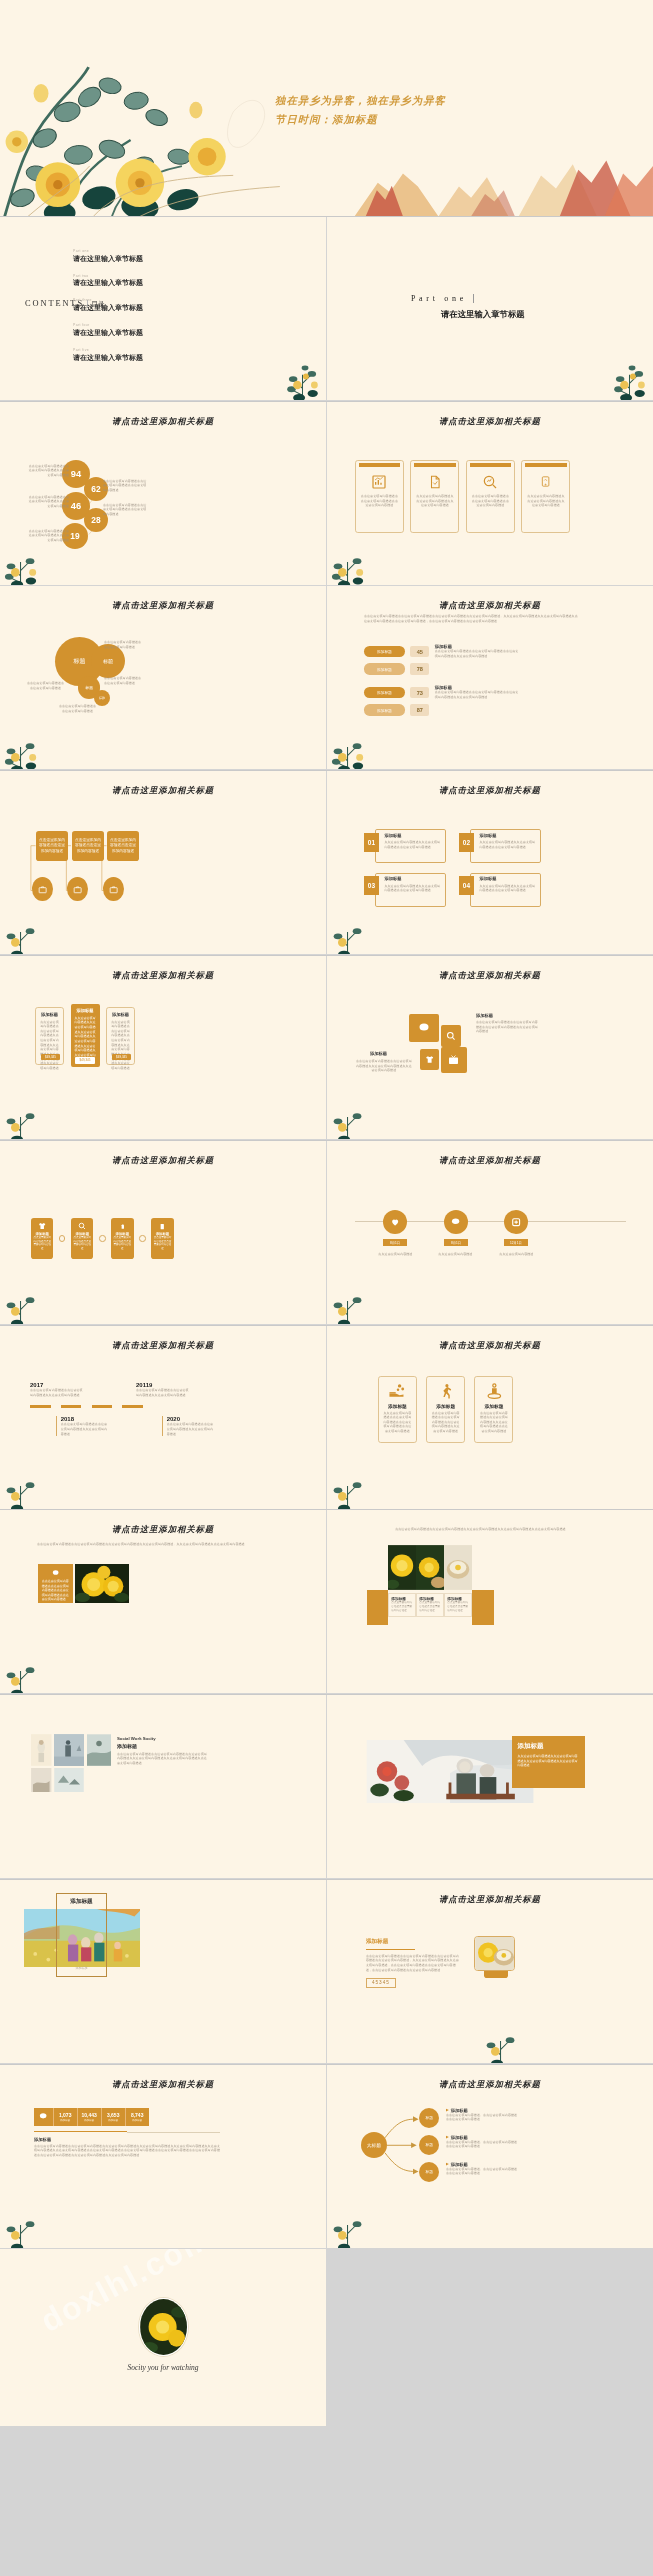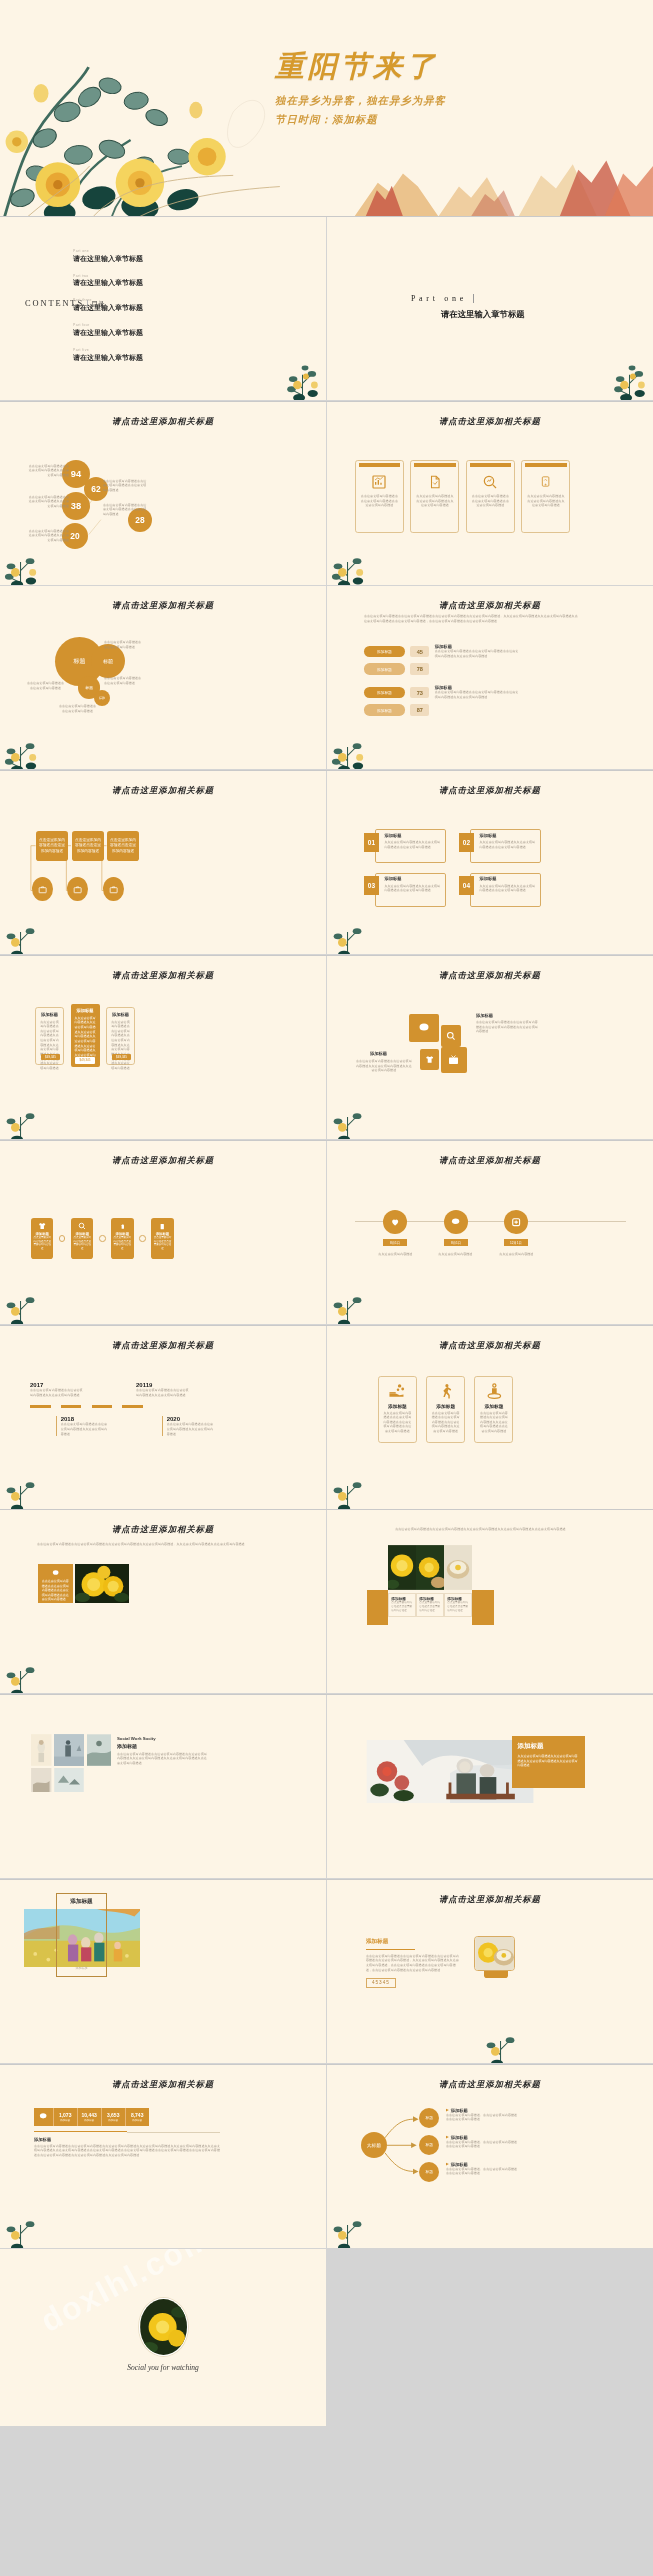--- a/index.html
+++ b/index.html
@@ -167,21 +167,20 @@
       <g stroke="#cbb183" stroke-width="1" fill="none" opacity=".9">
         <path d="M100 232 C 130 200, 180 190, 250 188"></path>
         <path d="M150 232 C 190 212, 240 204, 300 200"></path>
         <path d="M30 232 C 60 206, 80 196, 96 178"></path>
       </g>
       <g opacity=".25" stroke="#b9a98d" fill="none" stroke-width=".7">
         <path d="M250 120 C 275 90, 300 120, 270 150 C 250 170, 235 150, 250 120"></path>
       </g>
     </g>
   </svg>
-  <div class="hero-title">重阳节来了</div>
   <div class="hero-sub1">独在异乡为异客，独在异乡为异客</div>
   <div class="hero-sub2">节日时间：添加标题</div>
 </div>
 <div class="gaprow"></div>
 
 <div class="row">
   <div class="slide">
     <div class="contents-label">
       <span>CONTENTS</span><span class="cn">目录</span>
     </div>
@@ -264,27 +263,27 @@
         <path d="M90 145 L76 145"></path>
       </g>
     </svg>
     <div class="abs circ orange" style="left:62px;top:58px;width:28px;height:28px;font-size:9.3px;font-weight:bold;">
           <span>94</span>
         </div>
     <div class="abs circ orange" style="left:84px;top:75px;width:24px;height:24px;font-size:8.4px;font-weight:bold;">
           <span>62</span>
         </div>
     <div class="abs circ orange" style="left:62px;top:90px;width:28px;height:28px;font-size:9.3px;font-weight:bold;">
-          <span>38</span>
-        </div>
-    <div class="abs circ orange" style="left:84px;top:106px;width:24px;height:24px;font-size:8.4px;font-weight:bold;margin-left:44px;">
+          <span>46</span>
+        </div>
+    <div class="abs circ orange" style="left:84px;top:106px;width:24px;height:24px;font-size:8.4px;font-weight:bold;">
           <span>28</span>
         </div>
     <div class="abs circ orange" style="left:62px;top:121px;width:26px;height:26px;font-size:8.4px;font-weight:bold;">
-          <span>20</span>
+          <span>19</span>
         </div>
 
     <div class="abs tiny" style="left:28px;top:62px;width:41px;text-align:right;">点点这需要填写内容描述点点这需要填写内容描述点点这需要填写内容描述</div>
     <div class="abs tiny" style="left:28px;top:93px;width:41px;text-align:right;">点点这需要填写内容描述点点这需要填写内容描述点点这需要填写内容描述</div>
     <div class="abs tiny" style="left:28px;top:127px;width:41px;text-align:right;">点点这需要填写内容描述点点这需要填写内容描述点点这需要填写内容描述</div>
     <div class="abs tiny" style="left:103px;top:77px;width:45px;">点点这需要填写内容描述点点这需要填写内容描述点点这需要填写内容描述</div>
     <div class="abs tiny" style="left:103px;top:101px;width:45px;">点点这需要填写内容描述点点这需要填写内容描述点点这需要填写内容描述</div>
 
     <svg class="corner-floral" viewBox="0 0 60 60">
       <g stroke="#2f5a4e" stroke-width="1.2" fill="none">
@@ -1184,19 +1183,19 @@
     <div class="abs" style="left:139px;top:49px;width:49px;height:58px;border-radius:50%;overflow:hidden;border:1.9px solid #fff;box-shadow:0 0 0 0.9px #e9ddc4;">
       <svg width="49" height="58" viewBox="0 0 52 62">
             <rect width="52" height="62" fill="#1d2d14"></rect>
             <circle cx="24" cy="30" r="15" fill="#f2c51b"></circle>
             <circle cx="24" cy="30" r="7" fill="#f9de59"></circle>
             <circle cx="39" cy="42" r="9" fill="#eebf18"></circle>
             <ellipse cx="10" cy="52" rx="9" ry="6" fill="#2a4a20"></ellipse>
             <ellipse cx="42" cy="14" rx="9" ry="6" fill="#24401c"></ellipse>
           </svg>
     </div>
-    <div class="abs" style="left:0;top:114px;width:100%;text-align:center;font-size:7.5px;color:#3a3a3a;font-family:'Liberation Serif',serif;font-style:italic;">Social you for watching</div>
+    <div class="abs" style="left:0;top:114px;width:100%;text-align:center;font-size:7.5px;color:#3a3a3a;font-family:'Liberation Serif',serif;font-style:italic;">Socity you for watching</div>
   </div>
   <div class="slide empty" style="height:177px;"></div>
 </div>
 
 </div>
 
 
 </body></html>

